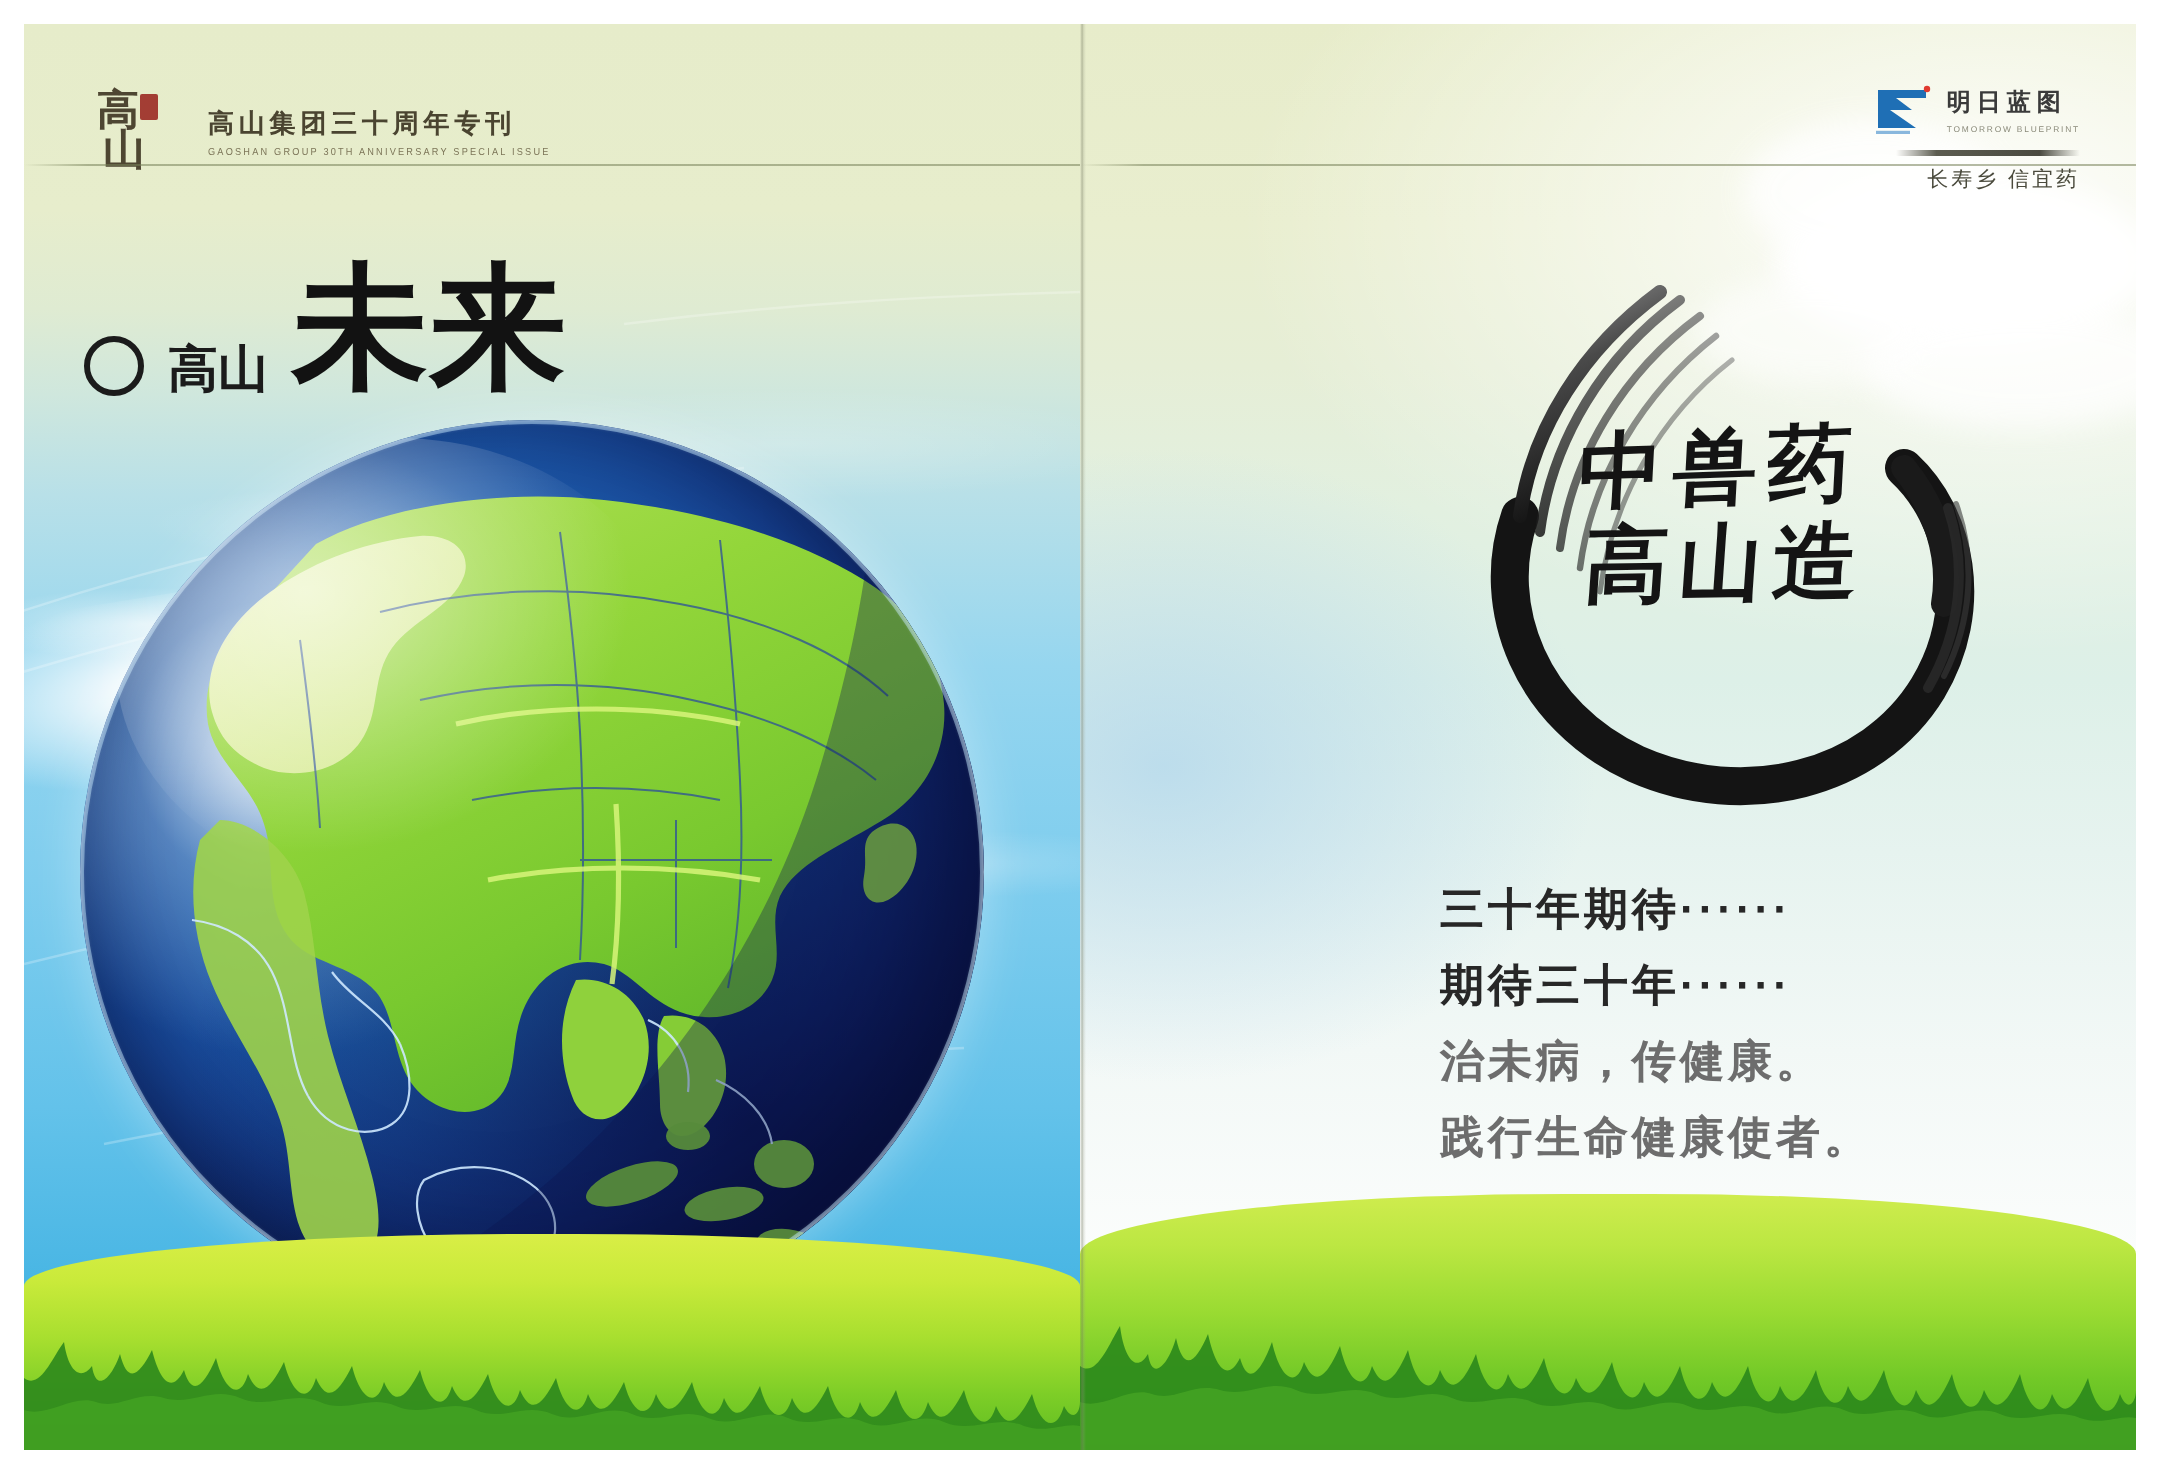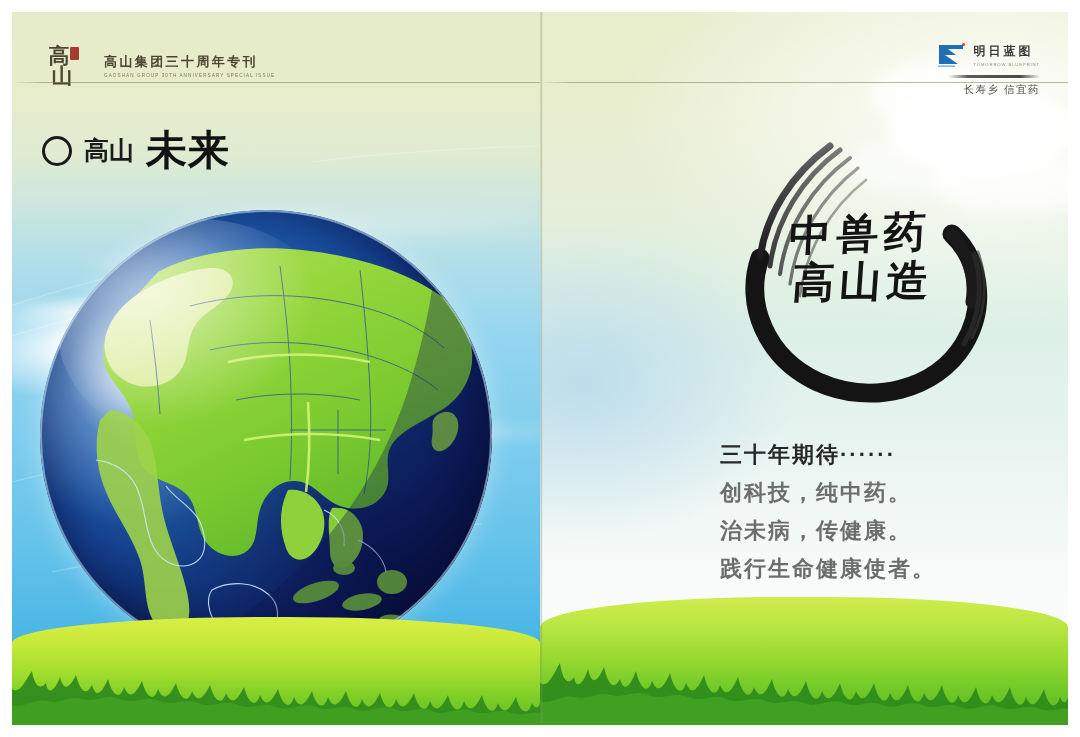--- a/index.html
+++ b/index.html
@@ -167,32 +167,32 @@
   .mr-cn{font-size:12px;letter-spacing:3px;color:#3a3a3a;font-weight:700;white-space:nowrap;}
   .mr-en{font-size:4.2px;letter-spacing:.9px;color:#8a8a7a;margin-top:2px;white-space:nowrap;}
   .mr-sep{
     margin:7px 0 5px auto;width:92px;height:3px;
     background:linear-gradient(90deg,rgba(90,90,80,0) 0%,#5c5c50 22%,#4a4a40 78%,rgba(90,90,80,0) 100%);
   }
   .mr-tag{font-size:10.5px;letter-spacing:1.5px;color:#4a4a3c;white-space:nowrap;}
 
   
   .title-row{
-    position:absolute;left:30px;top:118px;display:flex;align-items:center;
+    position:absolute;left:30px;top:118px;display:flex;align-items:flex-end;
   }
   .title-bullet{
     width:24px;height:24px;border-radius:50%;
     border:3px solid #1b1b1b;margin-right:12px;flex:none;
   }
   .title-small{
     font-size:25px;font-weight:700;color:#1b1b1b;letter-spacing:0px;
     margin-right:12px;line-height:1;
   }
   .title-big{
-    font-size:41px;font-weight:900;color:#121212;letter-spacing:1px;line-height:1;
+    font-size:68px;font-weight:900;color:#121212;letter-spacing:1px;line-height:1;
   }
 
   
   .calli{position:absolute;left:186px;top:96px;width:266px;height:300px;}
   .calli svg{position:absolute;inset:0;}
   .calli-text{
     position:absolute;left:44px;top:104px;width:180px;
     color:#141414;font-weight:700;text-align:center;
     font-family:"DejaVu Serif","Liberation Serif",serif;
   }
@@ -424,21 +424,21 @@
         <path d="M246,230 C260,202 262,172 252,144" fill="none" stroke="#3a3a3a" stroke-width="3" stroke-linecap="round" opacity="0.6"></path>
       </svg>
       <div class="calli-text">
         <div class="calli-l1">中兽药</div>
         <div class="calli-l2">高山造</div>
       </div>
     </div>
 
     <div class="slogan">
       <div class="sl-line sl-dark">三十年期待······</div>
-      <div class="sl-line sl-gray">创科技，纯中药。</div>
+      <div class="sl-line sl-dark">期待三十年······</div>
       <div class="sl-line sl-gray">治未病，传健康。</div>
       <div class="sl-line sl-gray">践行生命健康使者。</div>
     </div>
 
     <div class="grass grass-right">
       <div class="field"></div>
       <svg viewBox="0 0 528 128" preserveAspectRatio="none">
         <g fill="#2d8a1b" opacity="0.92">
           <path d="M0,128 L0,86 C8,92 14,76 20,66 C22,82 28,90 34,80 C36,94 44,86 48,72
                    C52,90 58,84 64,70 C68,88 74,94 80,82 C84,96 90,90 96,74

